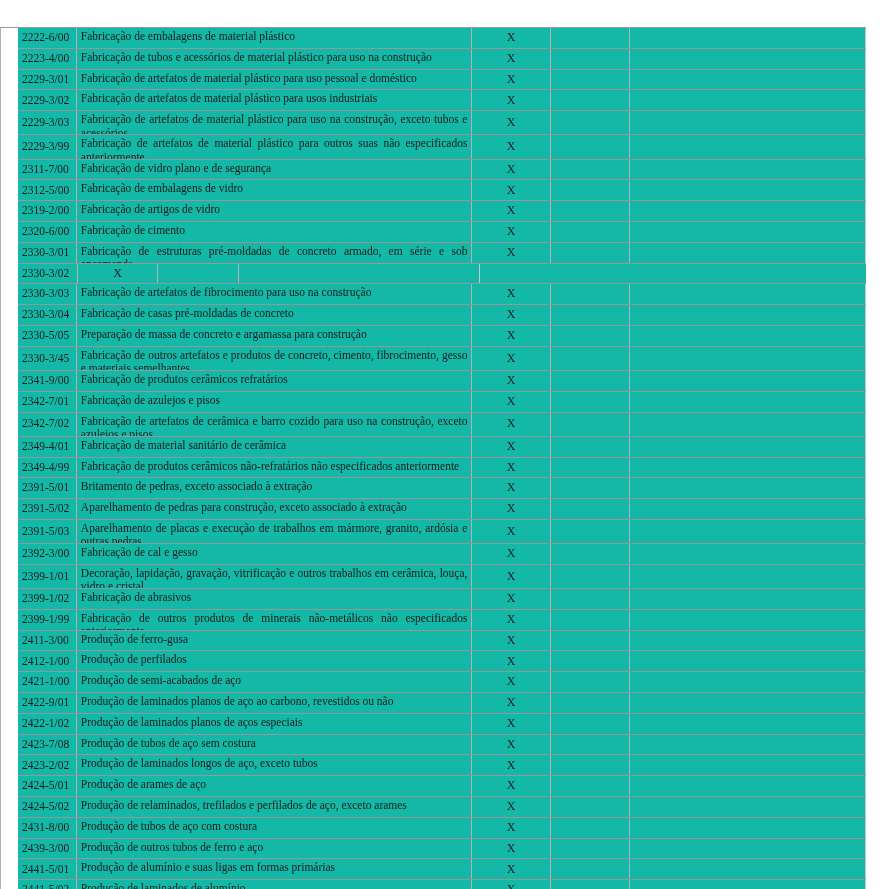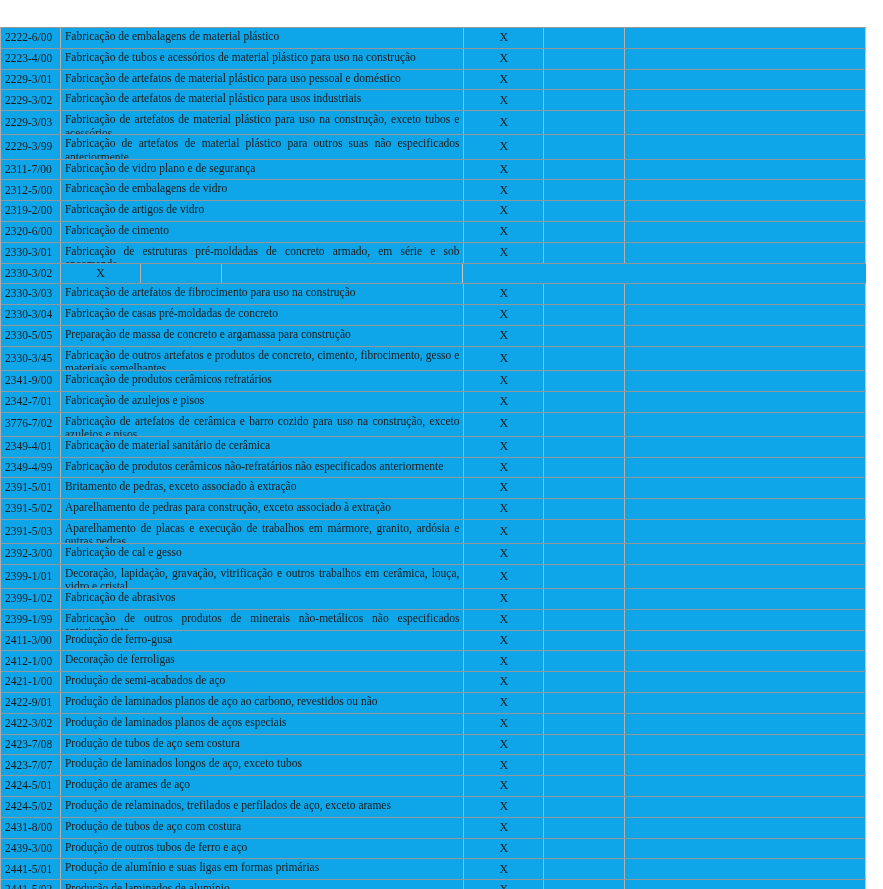--- a/index.html
+++ b/index.html
@@ -21,21 +21,22 @@
     width: 866px;
     border-top: 1px solid #979797;
     border-left: 1px solid #b2b2b2;
     box-sizing: border-box;
   }
   .row {
     display: flex;
     height: 20.8px;
     border-bottom: 1px solid #979797;
     box-sizing: border-box;
-    background: #0ea5e9;
+    background: #14b8a6;
+    margin-left: 17px;
   }
   .row.tall { height: 24.2px; }
   .cell {
     box-sizing: border-box;
     overflow: hidden;
     border-right: 1px solid #b2b2b2;
     font-size: 11.5px;
     line-height: 13.5px;
   }
   .cell.code {
@@ -202,21 +203,21 @@
 
   <div class="row">
     <div class="cell code">2342-7/01</div>
     <div class="cell desc">Fabricação de azulejos e pisos</div>
     <div class="cell mark">X</div>
     <div class="cell empty1"></div>
     <div class="cell empty2"></div>
   </div>
 
   <div class="row tall">
-    <div class="cell code">3776-7/02</div>
+    <div class="cell code">2342-7/02</div>
     <div class="cell desc">Fabricação de artefatos de cerâmica e barro cozido para uso na construção, exceto azulejos e pisos</div>
     <div class="cell mark">X</div>
     <div class="cell empty1"></div>
     <div class="cell empty2"></div>
   </div>
 
   <div class="row">
     <div class="cell code">2349-4/01</div>
     <div class="cell desc">Fabricação de material sanitário de cerâmica</div>
     <div class="cell mark">X</div>
@@ -291,21 +292,21 @@
   <div class="row">
     <div class="cell code">2411-3/00</div>
     <div class="cell desc">Produção de ferro-gusa</div>
     <div class="cell mark">X</div>
     <div class="cell empty1"></div>
     <div class="cell empty2"></div>
   </div>
 
   <div class="row">
     <div class="cell code">2412-1/00</div>
-    <div class="cell desc">Decoração de ferroligas</div>
+    <div class="cell desc">Produção de perfilados</div>
     <div class="cell mark">X</div>
     <div class="cell empty1"></div>
     <div class="cell empty2"></div>
   </div>
 
   <div class="row">
     <div class="cell code">2421-1/00</div>
     <div class="cell desc">Produção de semi-acabados de aço</div>
     <div class="cell mark">X</div>
     <div class="cell empty1"></div>
@@ -314,37 +315,37 @@
 
   <div class="row">
     <div class="cell code">2422-9/01</div>
     <div class="cell desc">Produção de laminados planos de aço ao carbono, revestidos ou não</div>
     <div class="cell mark">X</div>
     <div class="cell empty1"></div>
     <div class="cell empty2"></div>
   </div>
 
   <div class="row">
-    <div class="cell code">2422-3/02</div>
+    <div class="cell code">2422-1/02</div>
     <div class="cell desc">Produção de laminados planos de aços especiais</div>
     <div class="cell mark">X</div>
     <div class="cell empty1"></div>
     <div class="cell empty2"></div>
   </div>
 
   <div class="row">
     <div class="cell code">2423-7/08</div>
     <div class="cell desc">Produção de tubos de aço sem costura</div>
     <div class="cell mark">X</div>
     <div class="cell empty1"></div>
     <div class="cell empty2"></div>
   </div>
 
   <div class="row">
-    <div class="cell code">2423-7/07</div>
+    <div class="cell code">2423-2/02</div>
     <div class="cell desc">Produção de laminados longos de aço, exceto tubos</div>
     <div class="cell mark">X</div>
     <div class="cell empty1"></div>
     <div class="cell empty2"></div>
   </div>
 
   <div class="row">
     <div class="cell code">2424-5/01</div>
     <div class="cell desc">Produção de arames de aço</div>
     <div class="cell mark">X</div>

